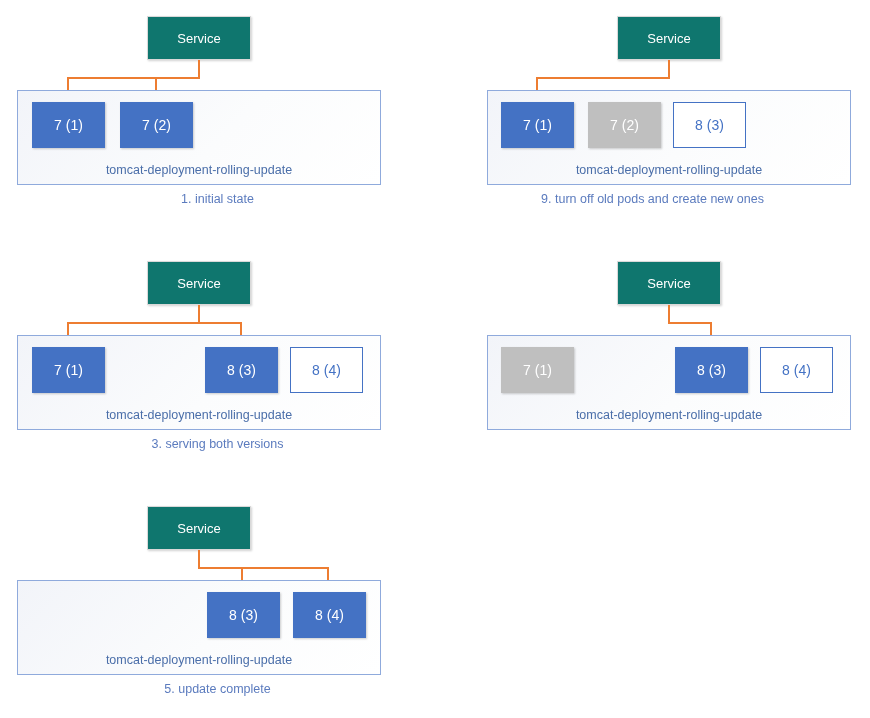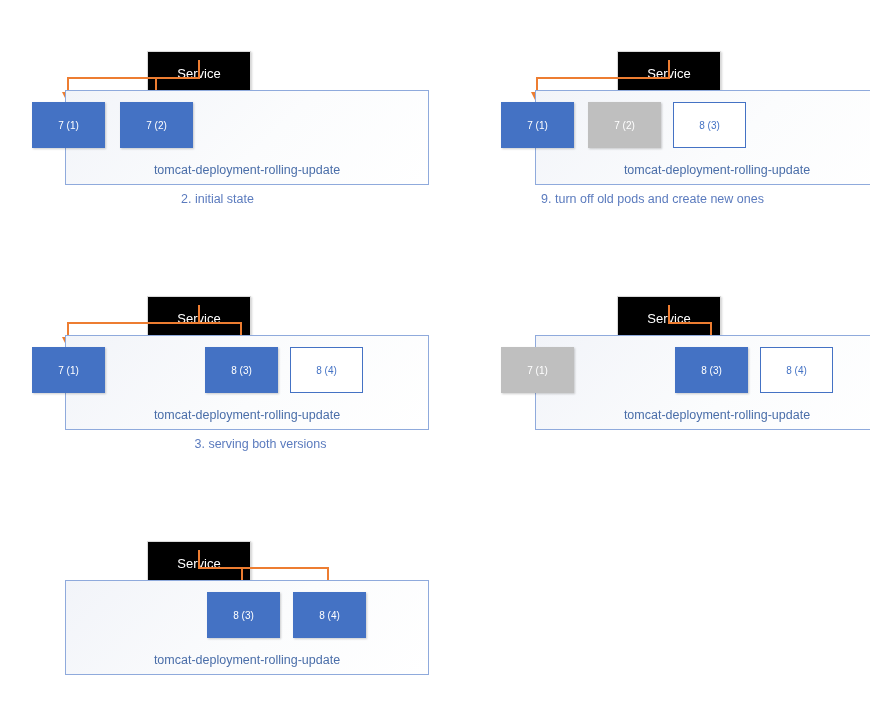--- a/index.html
+++ b/index.html
@@ -13,57 +13,55 @@
     position: relative;
     font-family: "Liberation Sans", sans-serif;
     overflow: hidden;
   }
   .panel {
     position: absolute;
   }
   
   .service-box {
     position: absolute;
-    background: #000000;
+    background: #0f766e;
     border: 1px solid #d9d9d9;
     box-shadow: 1px 1px 2px rgba(0,0,0,0.18);
     color: #ffffff;
     font-size: 13px;
     display: flex;
     align-items: center;
     justify-content: center;
     box-sizing: border-box;
-    margin-top: 35px;
   }
   
   .deployment {
     position: absolute;
     border: 1px solid #8FAADC;
     background: linear-gradient(135deg, #f2f4f9 0%, #fbfcfd 55%, #ffffff 100%);
     box-sizing: border-box;
-    margin-left: 48px;
   }
   .deployment-label {
     position: absolute;
     left: 0;
     right: 0;
     bottom: 7px;
     text-align: center;
     font-size: 12.5px;
     color: #4A6EA9;
     white-space: nowrap;
   }
   
   .pod {
     position: absolute;
     box-sizing: border-box;
     display: flex;
     align-items: center;
     justify-content: center;
-    font-size: 10px;
+    font-size: 14px;
     text-align: right;
   }
   .pod.active {
     background: #4472C4;
     border: 1px solid #4472C4;
     color: #ffffff;
     box-shadow: 1px 1px 2px rgba(0,0,0,0.2);
   }
   .pod.terminating {
     background: #BFBFBF;
@@ -104,21 +102,21 @@
     <polygon points="150,92 162,92 156,104" fill="#ED7D31"></polygon>
   </svg>
 
   <div class="deployment" style="left:17px;top:90px;width:364px;height:95px;">
     <div class="deployment-label">tomcat-deployment-rolling-update</div>
   </div>
 
   <div class="pod active" style="left:32px;top:102px;width:73px;height:46px;">7 (1)</div>
   <div class="pod active" style="left:120px;top:102px;width:73px;height:46px;">7 (2)</div>
 
-  <div class="caption" style="left:0;top:192px;width:435px;">2. initial state</div>
+  <div class="caption" style="left:0;top:192px;width:435px;">1. initial state</div>
 </div>
 
 <div class="panel" style="left:435px;top:0;width:435px;height:230px;">
 
   <div class="service-box" style="left:182px;top:16px;width:104px;height:44px;">Service</div>
 
   <svg class="connector" style="left:0;top:0;width:435px;height:230px;" viewBox="0 0 435 230">
     <path d="M234,60 L234,78 L102,78 L102,92" stroke="#ED7D31" stroke-width="2" fill="none"></path>
     <polygon points="96,92 108,92 102,104" fill="#ED7D31"></polygon>
   </svg>
@@ -146,21 +144,21 @@
   </svg>
 
   <div class="deployment" style="left:17px;top:90px;width:364px;height:95px;">
     <div class="deployment-label">tomcat-deployment-rolling-update</div>
   </div>
 
   <div class="pod active" style="left:32px;top:102px;width:73px;height:46px;">7 (1)</div>
   <div class="pod active" style="left:205px;top:102px;width:73px;height:46px;">8 (3)</div>
   <div class="pod pending" style="left:290px;top:102px;width:73px;height:46px;">8 (4)</div>
 
-  <div class="caption" style="left:0;top:192px;width:435px;padding-left:43px;">3. serving both versions</div>
+  <div class="caption" style="left:0;top:192px;width:435px;">3. serving both versions</div>
 </div>
 
 <div class="panel" style="left:435px;top:245px;width:435px;height:230px;">
 
   <div class="service-box" style="left:182px;top:16px;width:104px;height:44px;">Service</div>
 
   <svg class="connector" style="left:0;top:0;width:435px;height:230px;" viewBox="0 0 435 230">
     <path d="M234,60 L234,78 L276,78 L276,92" stroke="#ED7D31" stroke-width="2" fill="none"></path>
     <polygon points="270,92 282,92 276,104" fill="#ED7D31"></polygon>
   </svg>
@@ -186,13 +184,14 @@
     <polygon points="322,92 334,92 328,104" fill="#ED7D31"></polygon>
   </svg>
 
   <div class="deployment" style="left:17px;top:90px;width:364px;height:95px;">
     <div class="deployment-label">tomcat-deployment-rolling-update</div>
   </div>
 
   <div class="pod active" style="left:207px;top:102px;width:73px;height:46px;">8 (3)</div>
   <div class="pod active" style="left:293px;top:102px;width:73px;height:46px;">8 (4)</div>
 
+  <div class="caption" style="left:0;top:192px;width:435px;">5. update complete</div>
 </div>
 
 </body></html>

